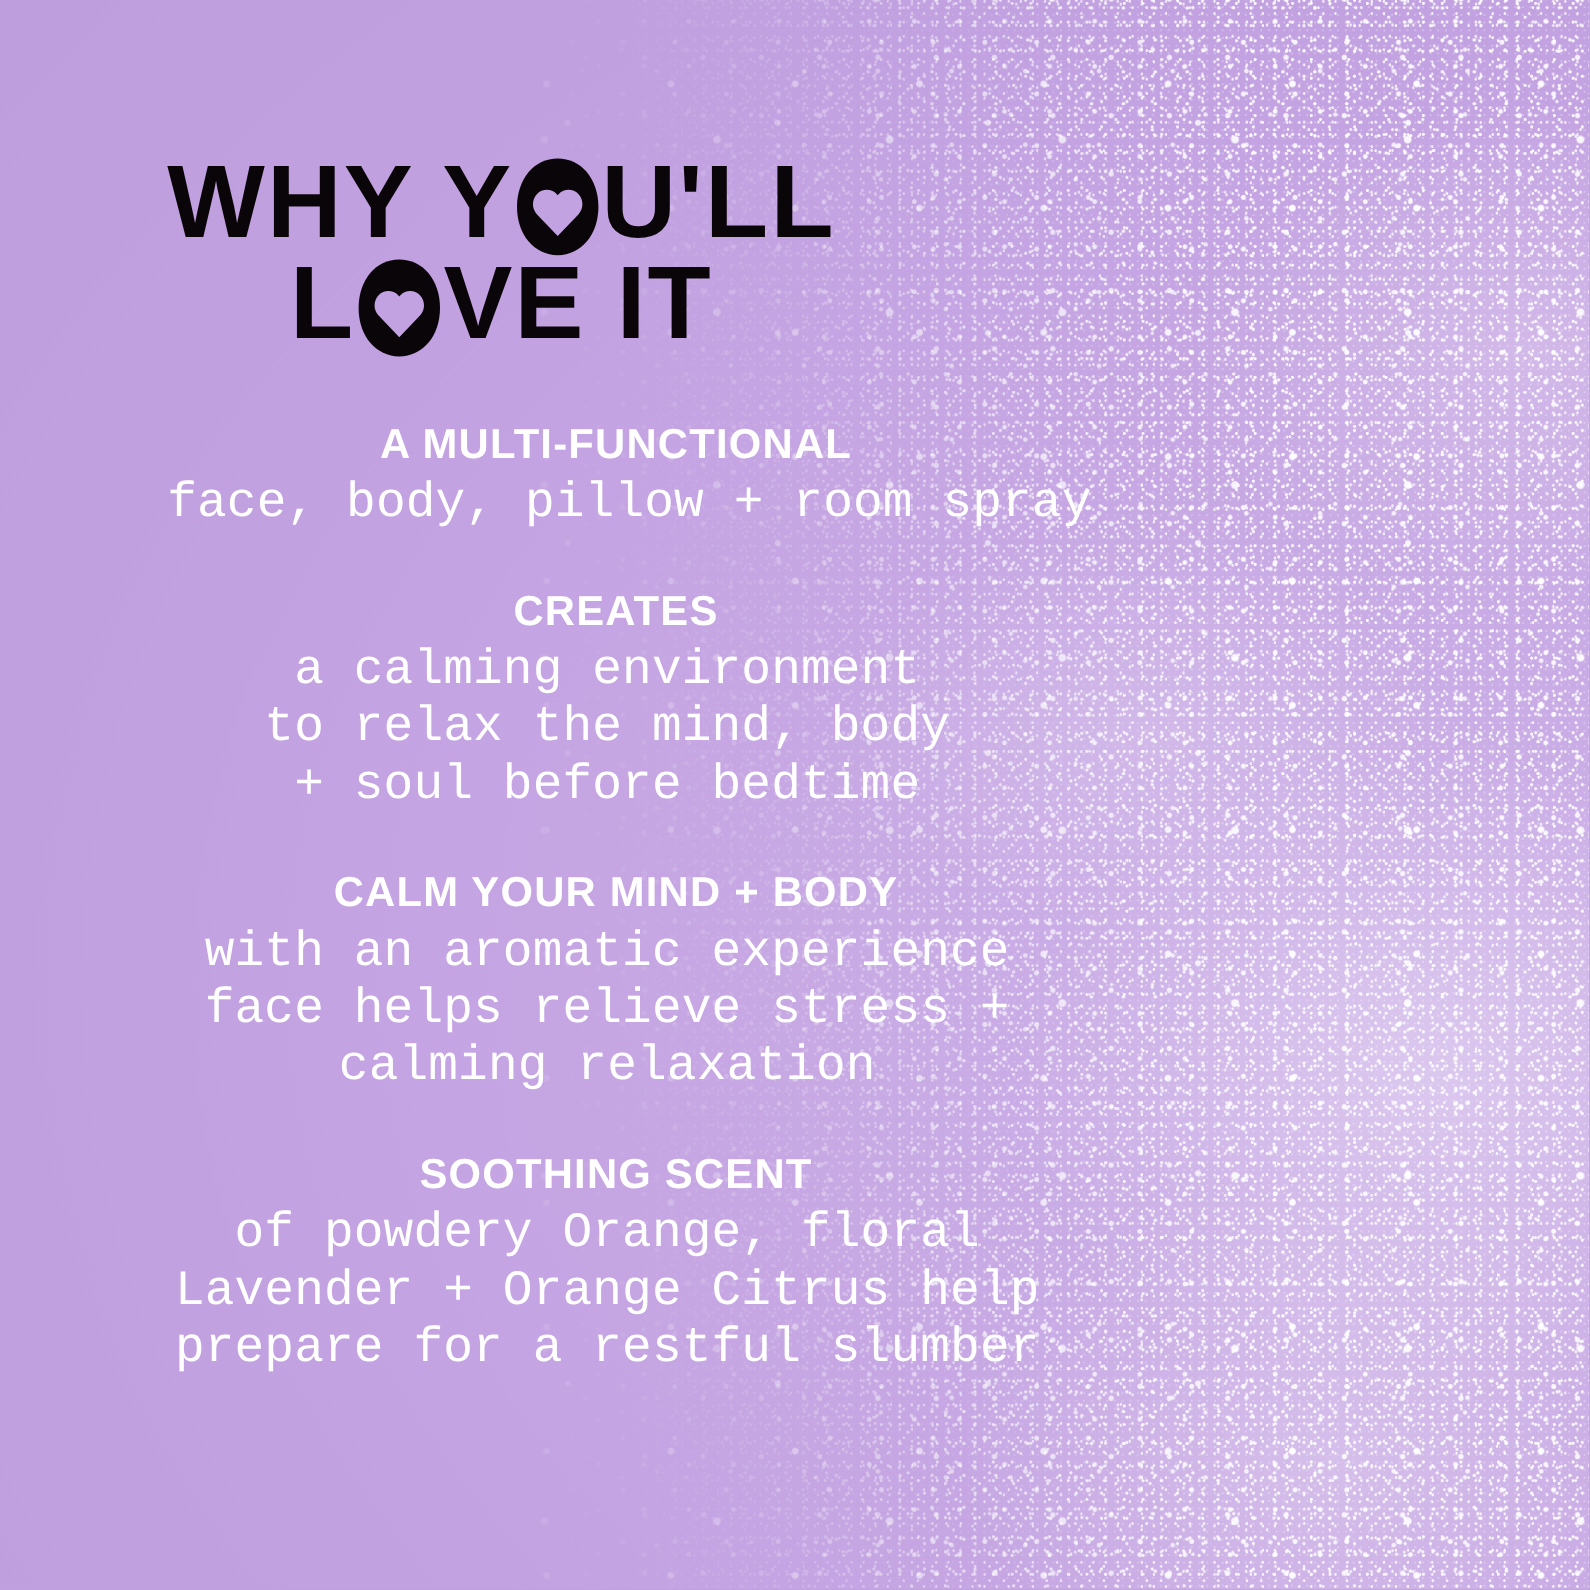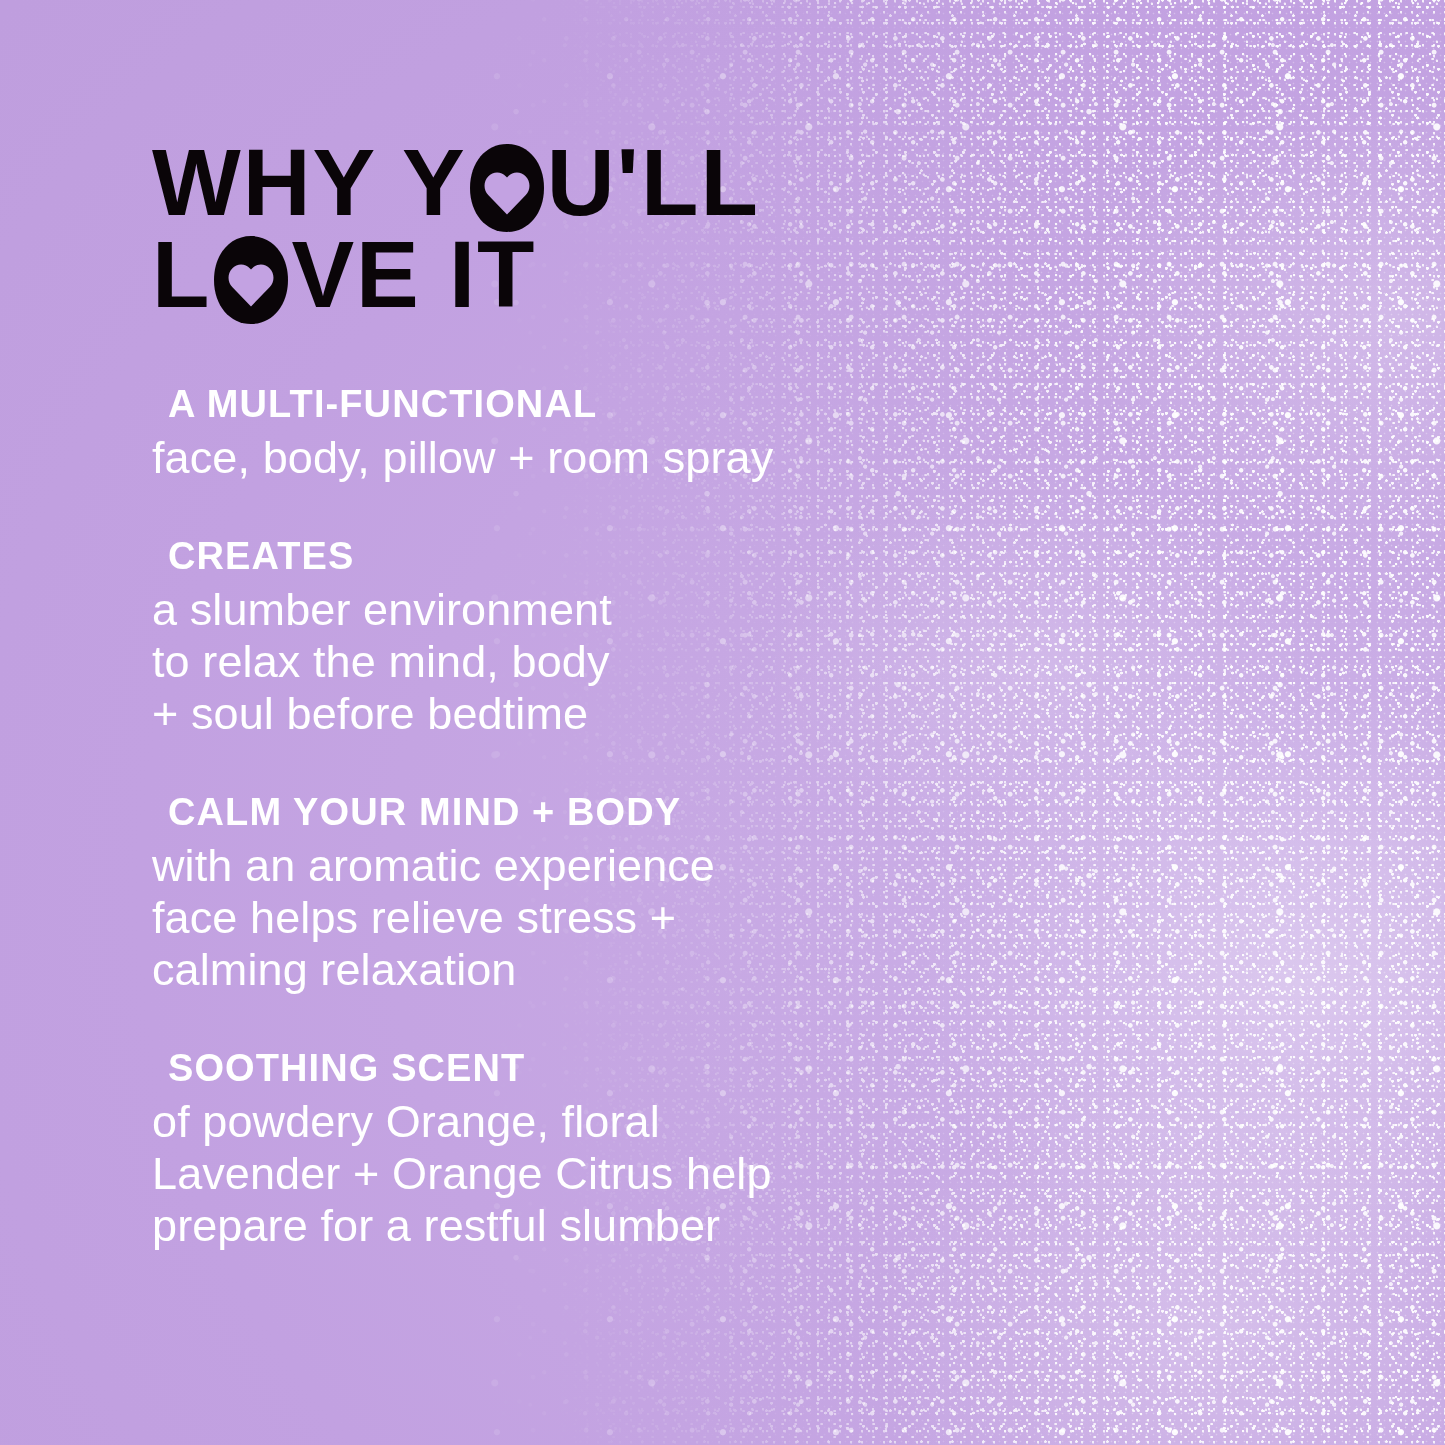--- a/index.html
+++ b/index.html
@@ -98,20 +98,21 @@
     mask-image: linear-gradient(to right, transparent 44%, rgba(0,0,0,.3) 58%, #000 76%, #000 100%);
   }
 
   
   .content {
     position: absolute;
     left: 152px;
     top: 0;
     width: 840px;
     height: 100%;
+    text-align: center;
   }
 
   
   .title {
     position: absolute;
     top: 74px;
     left: 0;
     color: #0a0508;
     font-size: 94px;
     line-height: 92px;
@@ -157,20 +158,21 @@
     white-space: nowrap;
   }
 
   .block-body {
     color: #ffffff;
     font-size: 45px;
     line-height: 52px;
     font-weight: 400;
     letter-spacing: .1px;
     margin: 0;
+    font-family: Liberation Mono, monospace;
   }
   .block-body .ln { display: block; white-space: nowrap; }
 </style>
 </head>
 <body>
 
 <div id="poster">
 
   <div class="bg-base"></div>
   <div class="spray spray-bloom"></div>
@@ -197,21 +199,21 @@
       <div class="block">
         <p class="block-heading">A MULTI-FUNCTIONAL</p>
         <p class="block-body">
           <span class="ln">face, body, pillow + room spray</span>
         </p>
       </div>
 
       <div class="block">
         <p class="block-heading">CREATES</p>
         <p class="block-body">
-          <span class="ln">a slumber environment</span>
+          <span class="ln">a calming environment</span>
           <span class="ln">to relax the mind, body</span>
           <span class="ln">+ soul before bedtime</span>
         </p>
       </div>
 
       <div class="block">
         <p class="block-heading">CALM YOUR MIND + BODY</p>
         <p class="block-body">
           <span class="ln">with an aromatic experience</span>
           <span class="ln">face helps relieve stress +</span>

